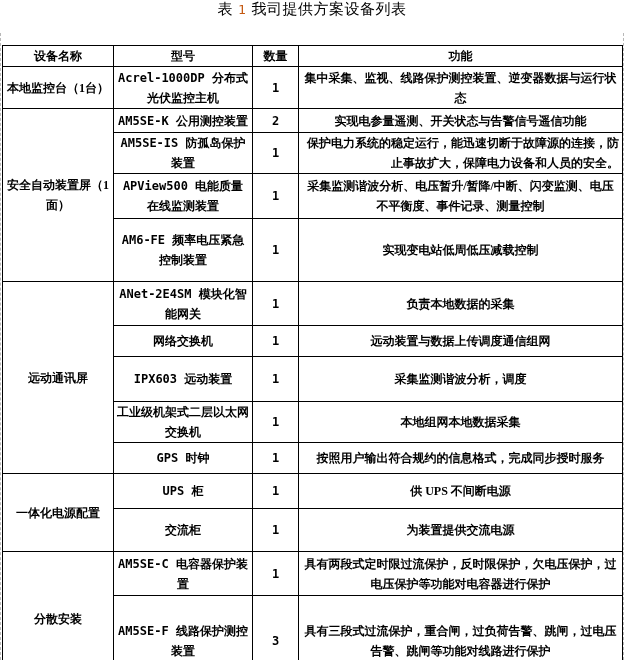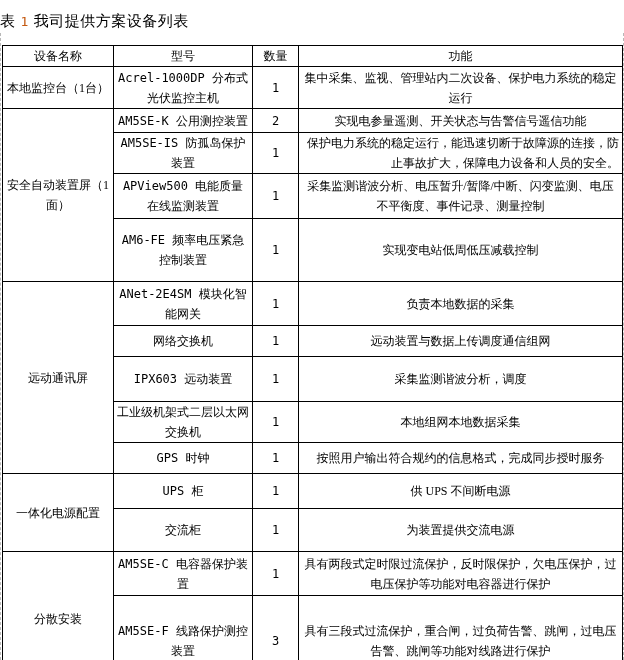--- a/index.html
+++ b/index.html
@@ -10,22 +10,22 @@
   body {
     width: 624px;
     height: 660px;
     overflow: hidden;
     position: relative;
     font-family: "Liberation Serif", "DejaVu Serif", serif;
     color: #000;
   }
   .doc-title {
     height: 37px;
-    padding-top: 12px;
-    text-align: left;
+    padding-top: 0;
+    text-align: center;
     font-size: 15px;
     letter-spacing: 0.5px;
     white-space: nowrap;
   }
   .doc-title .num {
     margin: 0 5px;
     font-family: "DejaVu Sans Mono", "Liberation Mono", monospace;
     font-size: 13px;
   }
   table.equip {
@@ -36,21 +36,21 @@
     border-collapse: collapse;
     table-layout: fixed;
   }
   table.equip th, table.equip td {
     border: 1px solid #000;
     font-size: 12px;
     line-height: 20px;
     padding: 0 3px;
     text-align: center;
     vertical-align: middle;
-    font-weight: normal;
+    font-weight: bold;
     overflow: hidden;
   }
   col.c-dev  { width: 111px; }
   col.c-mod  { width: 139px; }
   col.c-qty  { width: 46px; }
   col.c-func { width: 324px; }
   td.model, td.qty {
     font-family: "DejaVu Sans Mono", "Liberation Mono", monospace;
     font-size: 11.5px;
   }
@@ -98,21 +98,21 @@
       <th>设备名称</th>
       <th>型号</th>
       <th>数量</th>
       <th>功能</th>
     </tr>
 
     <tr class="rh42">
       <td class="cat" rowspan="1">本地监控台（1台）</td>
       <td class="model">Acrel-1000DP 分布式光伏监控主机</td>
       <td class="qty">1</td>
-      <td class="func">集中采集、监视、管理站内二次设备、保护电力系统的稳定运行</td>
+      <td class="func">集中采集、监视、线路保护测控装置、逆变器数据与运行状态</td>
     </tr>
 
     <tr class="rh24">
       <td class="cat" rowspan="4">安全自动装置屏（1面）</td>
       <td class="model">AM5SE-K 公用测控装置</td>
       <td class="qty">2</td>
       <td class="func">实现电参量遥测、开关状态与告警信号遥信功能</td>
     </tr>
     <tr class="rh41">
       <td class="model">AM5SE-IS 防孤岛保护装置</td>

